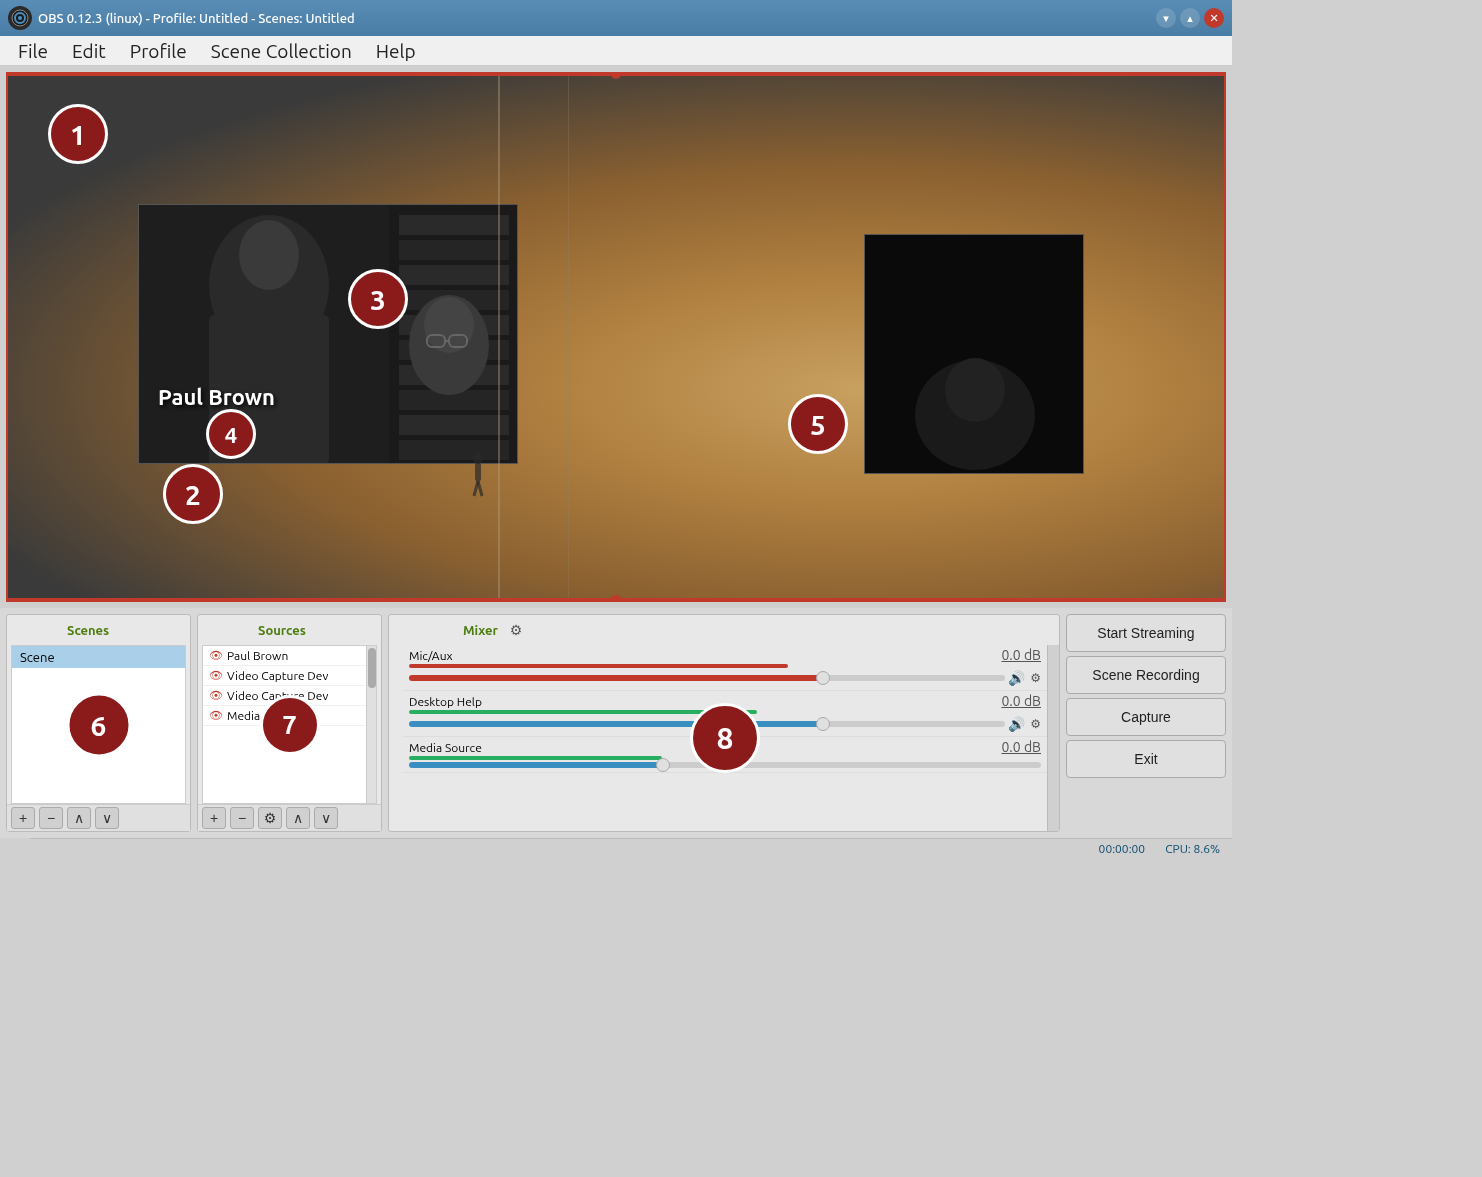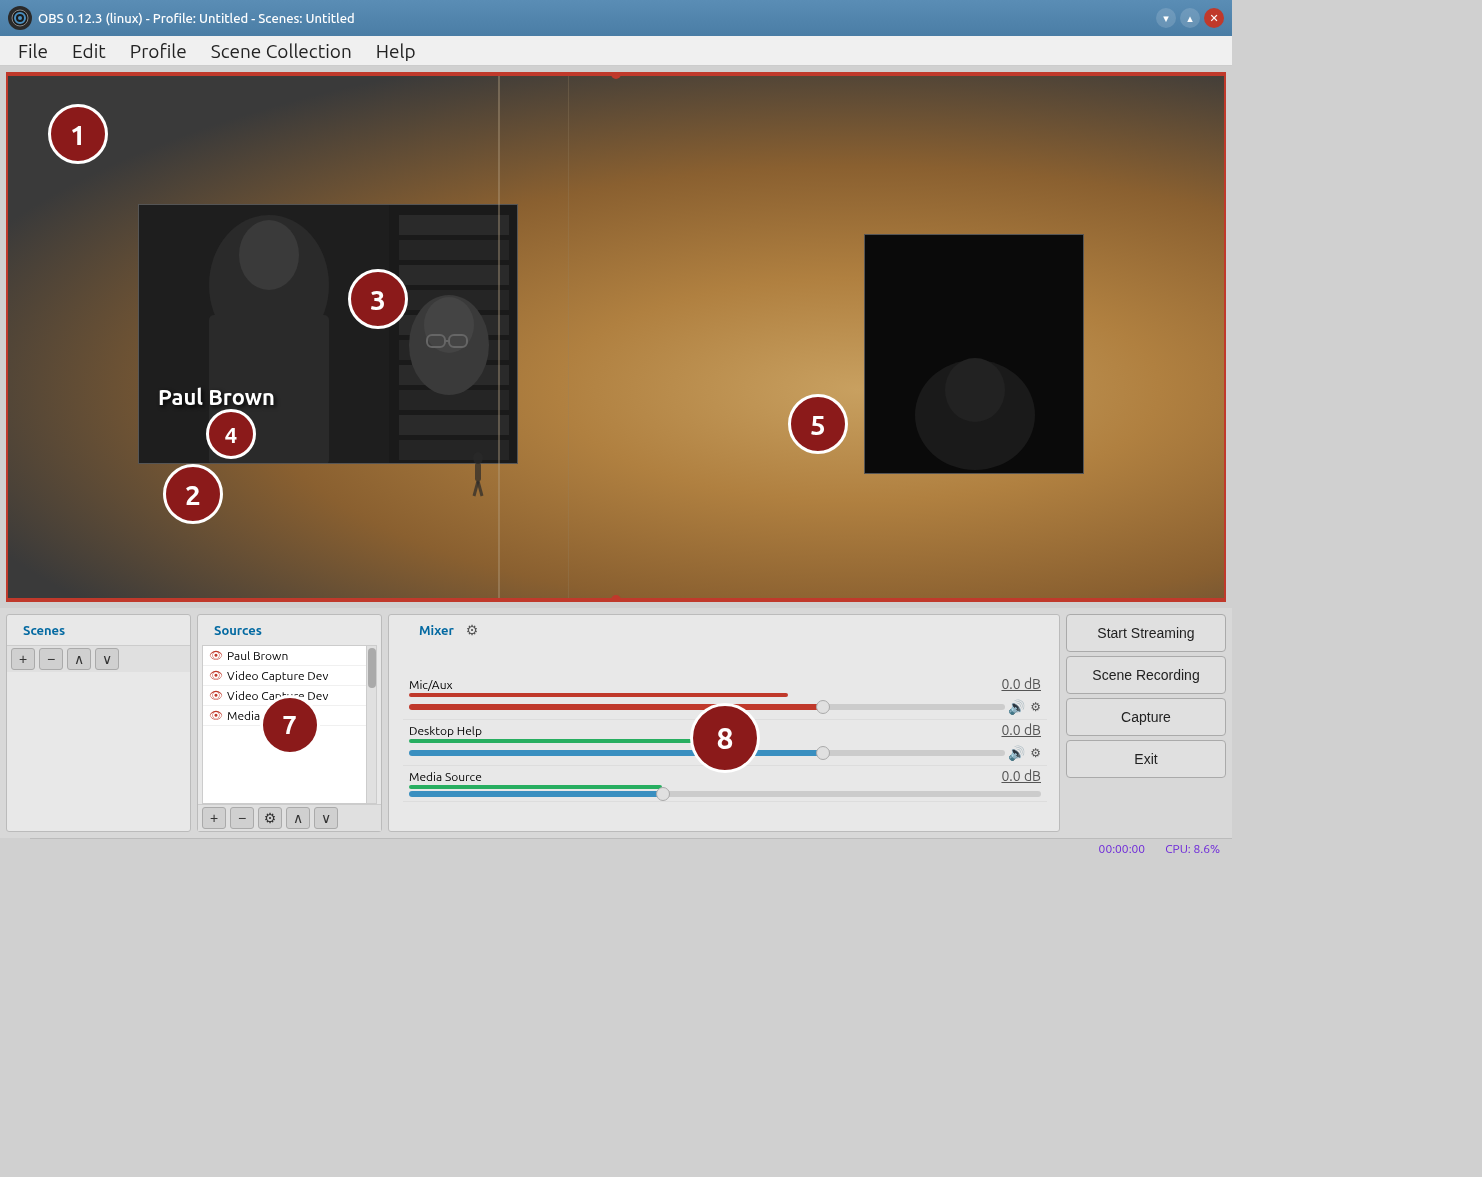--- a/index.html
+++ b/index.html
@@ -197,22 +197,23 @@
     .panel {
       background: #e8e8e8;
       border: 1px solid #bbb;
       border-radius: 3px;
       display: flex;
       flex-direction: column;
     }
     .panel-title {
       font-size: 13px;
       font-weight: 600;
-      color: #0369a1;
+      color: #4d7c0f;
       padding: 4px 8px;
+      margin-left: 44px;
     }
     .panel-content {
       flex: 1;
       overflow: hidden;
       background: #fff;
       border: 1px solid #ccc;
       margin: 0 4px;
     }
 
     .scenes-panel {
@@ -361,21 +362,21 @@
 
     
     .statusbar {
       background: #d0d0d0;
       border-top: 1px solid #bbb;
       padding: 3px 12px;
       display: flex;
       justify-content: flex-end;
       gap: 20px;
       font-size: 12px;
-      color: #6d28d9;
+      color: #0c4a6e;
       margin-left: 30px;
     }
 
     
     .sources-scroll {
       width: 10px;
       background: #e0e0e0;
       border-left: 1px solid #ccc;
       position: relative;
     }
@@ -402,21 +403,20 @@
       display: flex; align-items: center; justify-content: center;
       color: white; font-size: 30px; font-weight: bold;
       z-index: 10;
     }
 
     .mixer-inner {
       display: flex;
       flex: 1;
       overflow: hidden;
       position: relative;
-      align-items: center;
     }
     .mixer-channels {
       flex: 1;
       overflow-y: auto;
     }
 
     .panel-header-row {
       display: flex; align-items: center; padding: 4px 8px;
     }
     .sources-list {
@@ -553,20 +553,27 @@
     <span>5</span>
   </div>
 </div>
 
 <div class="bottom-panel">
 
   <div class="panel scenes-panel">
     <div class="panel-header-row">
       <span class="panel-title">Scenes</span>
     </div>
+    <div class="panel-content" style="position:relative;">
+      <div class="scene-item selected">Scene</div>
+
+      <div class="badge-in-scenes">
+        <span>6</span>
+      </div>
+    </div>
     <div class="panel-toolbar">
       <button class="tb-btn">+</button>
       <button class="tb-btn">−</button>
       <button class="tb-btn">∧</button>
       <button class="tb-btn">∨</button>
     </div>
   </div>
 
   <div class="panel sources-panel">
     <div class="panel-header-row">

